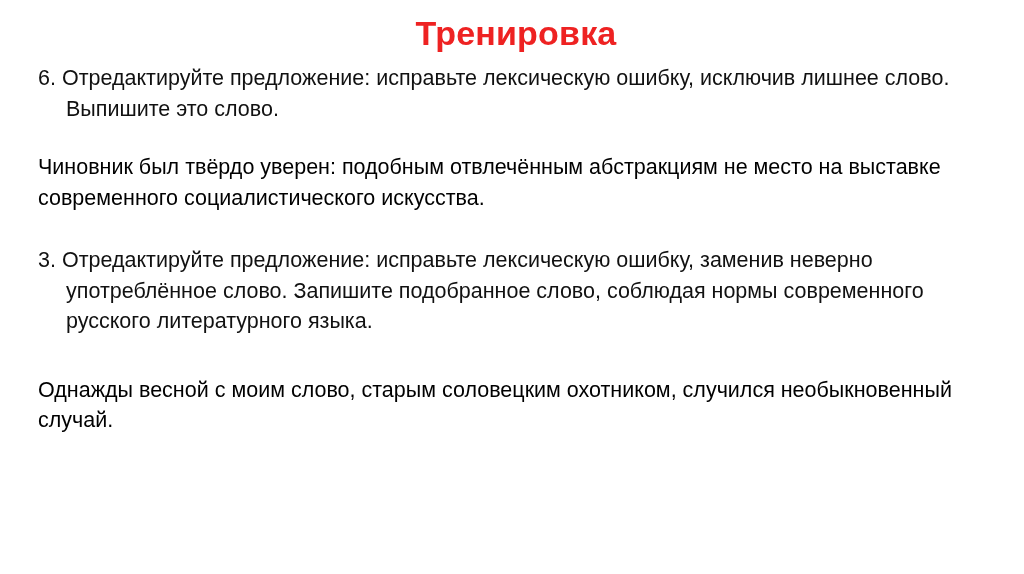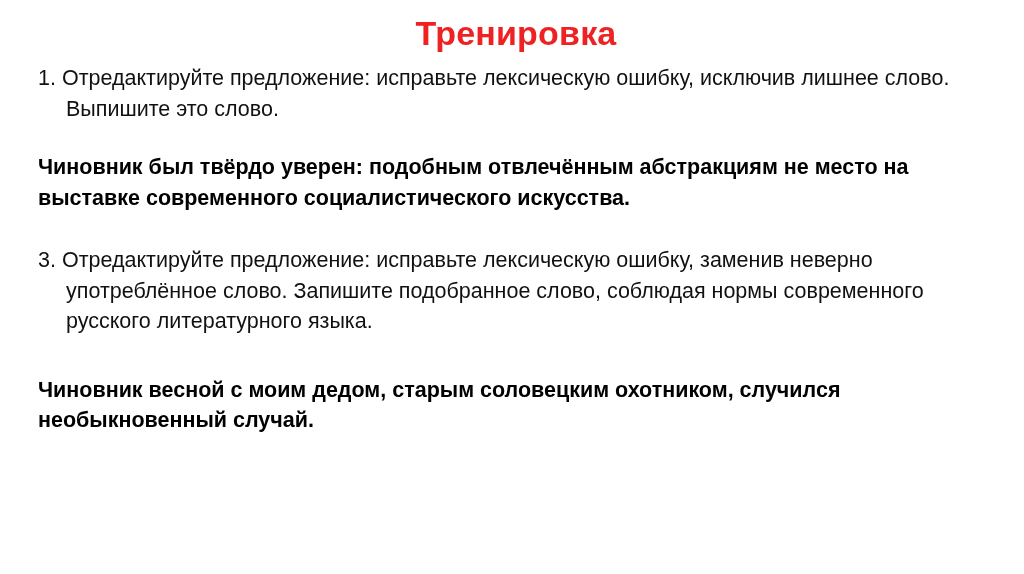--- a/index.html
+++ b/index.html
@@ -40,49 +40,49 @@
     margin: 0 0 22px 0;
     padding-left: 0;
     text-indent: 0;
   }
   .task .ind {
     display: block;
     padding-left: 28px;
     text-indent: -28px;
   }
   .sentence {
-    font-weight: bold;
+    font-weight: normal;
     margin: 0 0 26px 0;
     line-height: 1.42;
     color: #000000;
   }
   .spacer-sm { height: 6px; }
   .spacer-md { height: 16px; }
 </style>
 </head>
 <body>
 
 <div class="slide">
 
   <h1 class="slide-title">Тренировка</h1>
 
   <div class="body-block">
 
     <div class="task">
-      <span class="ind">1. Отредактируйте предложение: исправьте лексическую ошибку, исключив лишнее слово. Выпишите это слово.</span>
+      <span class="ind">6. Отредактируйте предложение: исправьте лексическую ошибку, исключив лишнее слово. Выпишите это слово.</span>
     </div>
 
     <div class="spacer-sm"></div>
 
     <p class="sentence">Чиновник был твёрдо уверен: подобным отвлечённым абстракциям не место на выставке современного социалистического искусства.</p>
 
     <div class="spacer-sm"></div>
 
     <div class="task">
       <span class="ind">3. Отредактируйте предложение: исправьте лексическую ошибку, заменив неверно употреблённое слово. Запишите подобранное слово, соблюдая нормы современного русского литературного языка.</span>
     </div>
 
     <div class="spacer-md"></div>
 
-    <p class="sentence">Чиновник весной с моим дедом, старым соловецким охотником, случился необыкновенный случай.</p>
+    <p class="sentence">Однажды весной с моим слово, старым соловецким охотником, случился необыкновенный случай.</p>
 
   </div>
 </div>
 
 </body></html>

